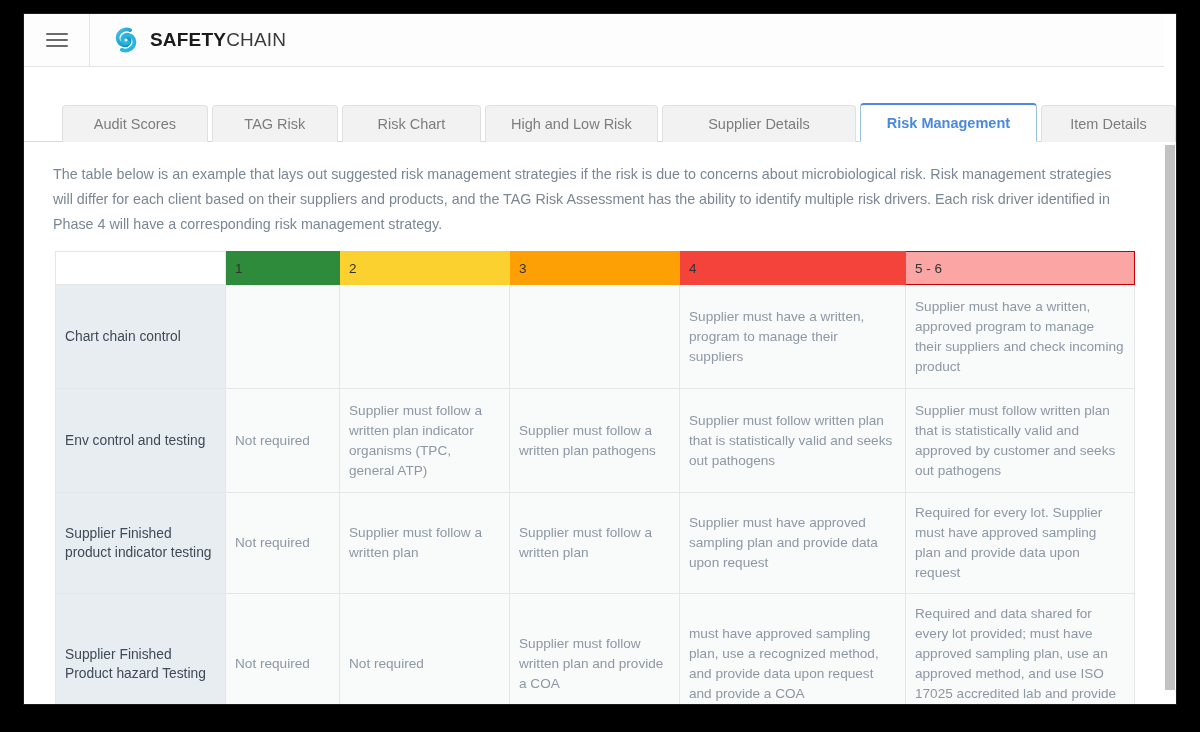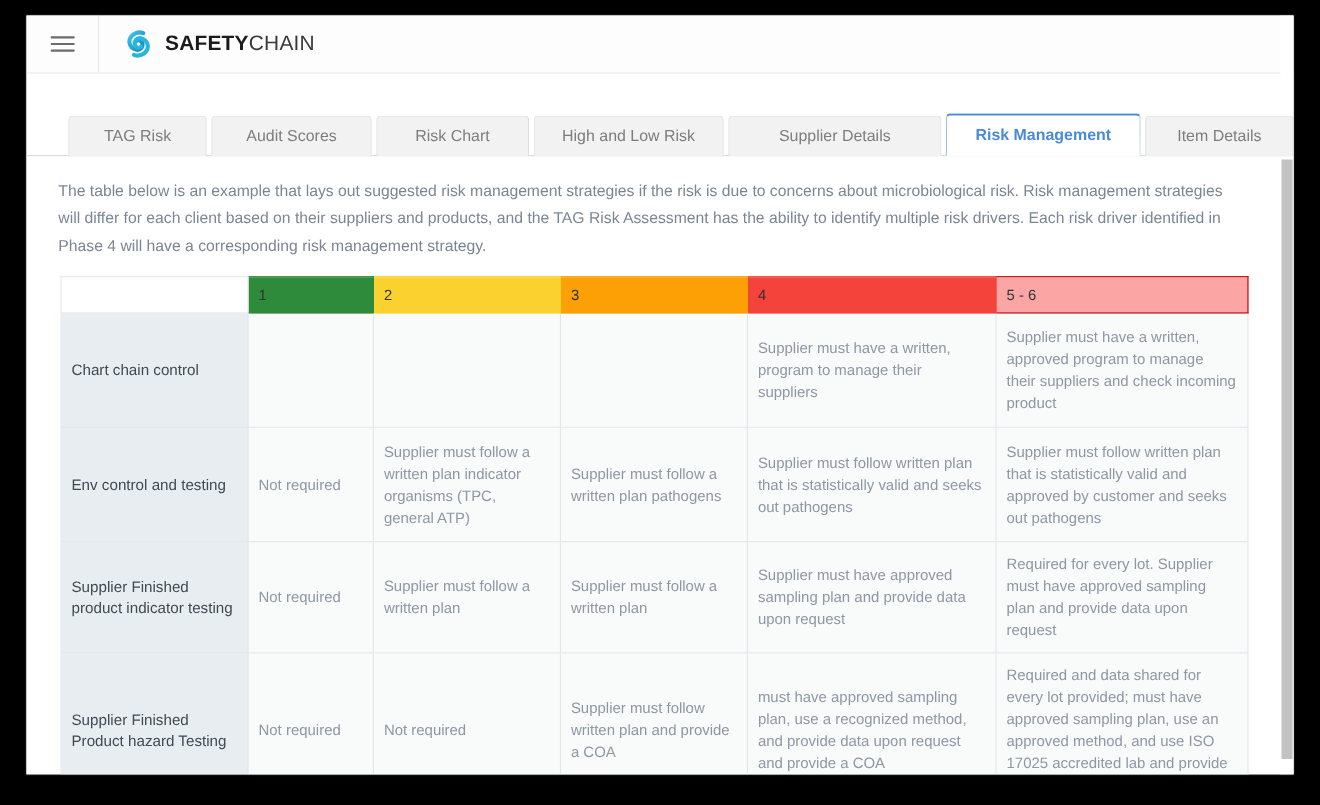--- a/index.html
+++ b/index.html
@@ -222,25 +222,25 @@
         </svg>
         <div id="brand-text">
           <span class="b1">SAFETY</span><span class="b2">CHAIN</span>
         </div>
       </div>
     </div>
 
     <div id="content">
 
       <div id="tabs">
+          <div class="tab w1">
+            <span>Audit Scores</span>
+          </div>
           <div class="tab w2">
             <span>TAG Risk</span>
-          </div>
-          <div class="tab w1">
-            <span>Audit Scores</span>
           </div>
           <div class="tab w3">
             <span>Risk Chart</span>
           </div>
           <div class="tab w4">
             <span>High and Low Risk</span>
           </div>
           <div class="tab w5">
             <span>Supplier Details</span>
           </div>

